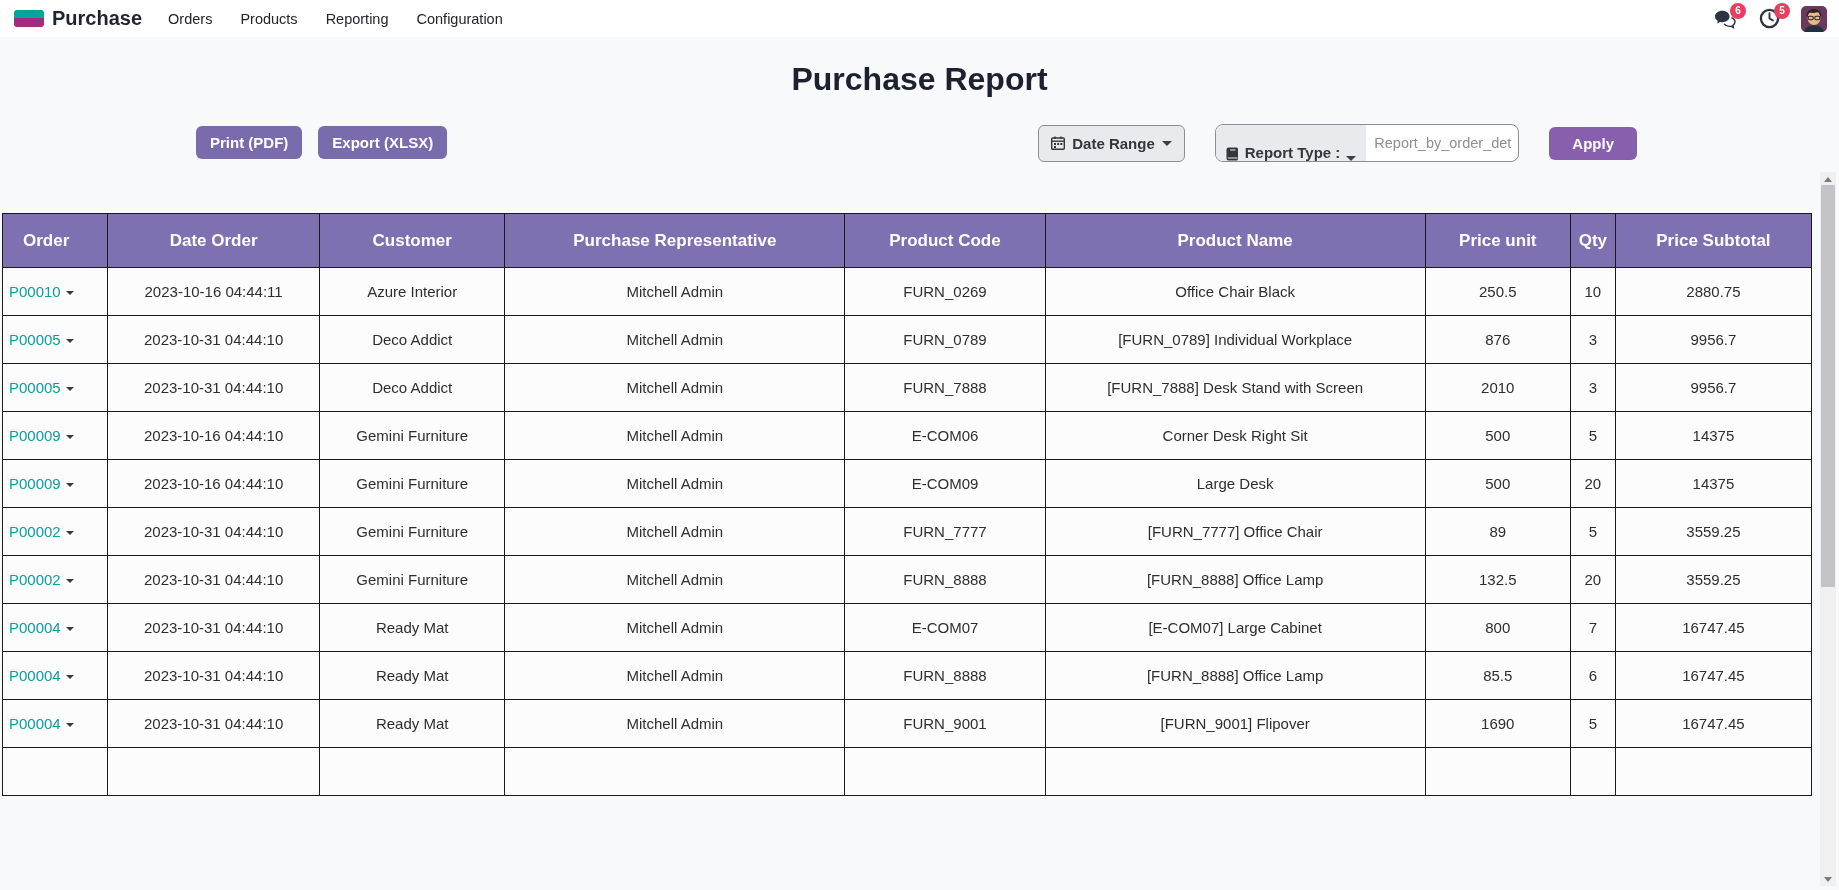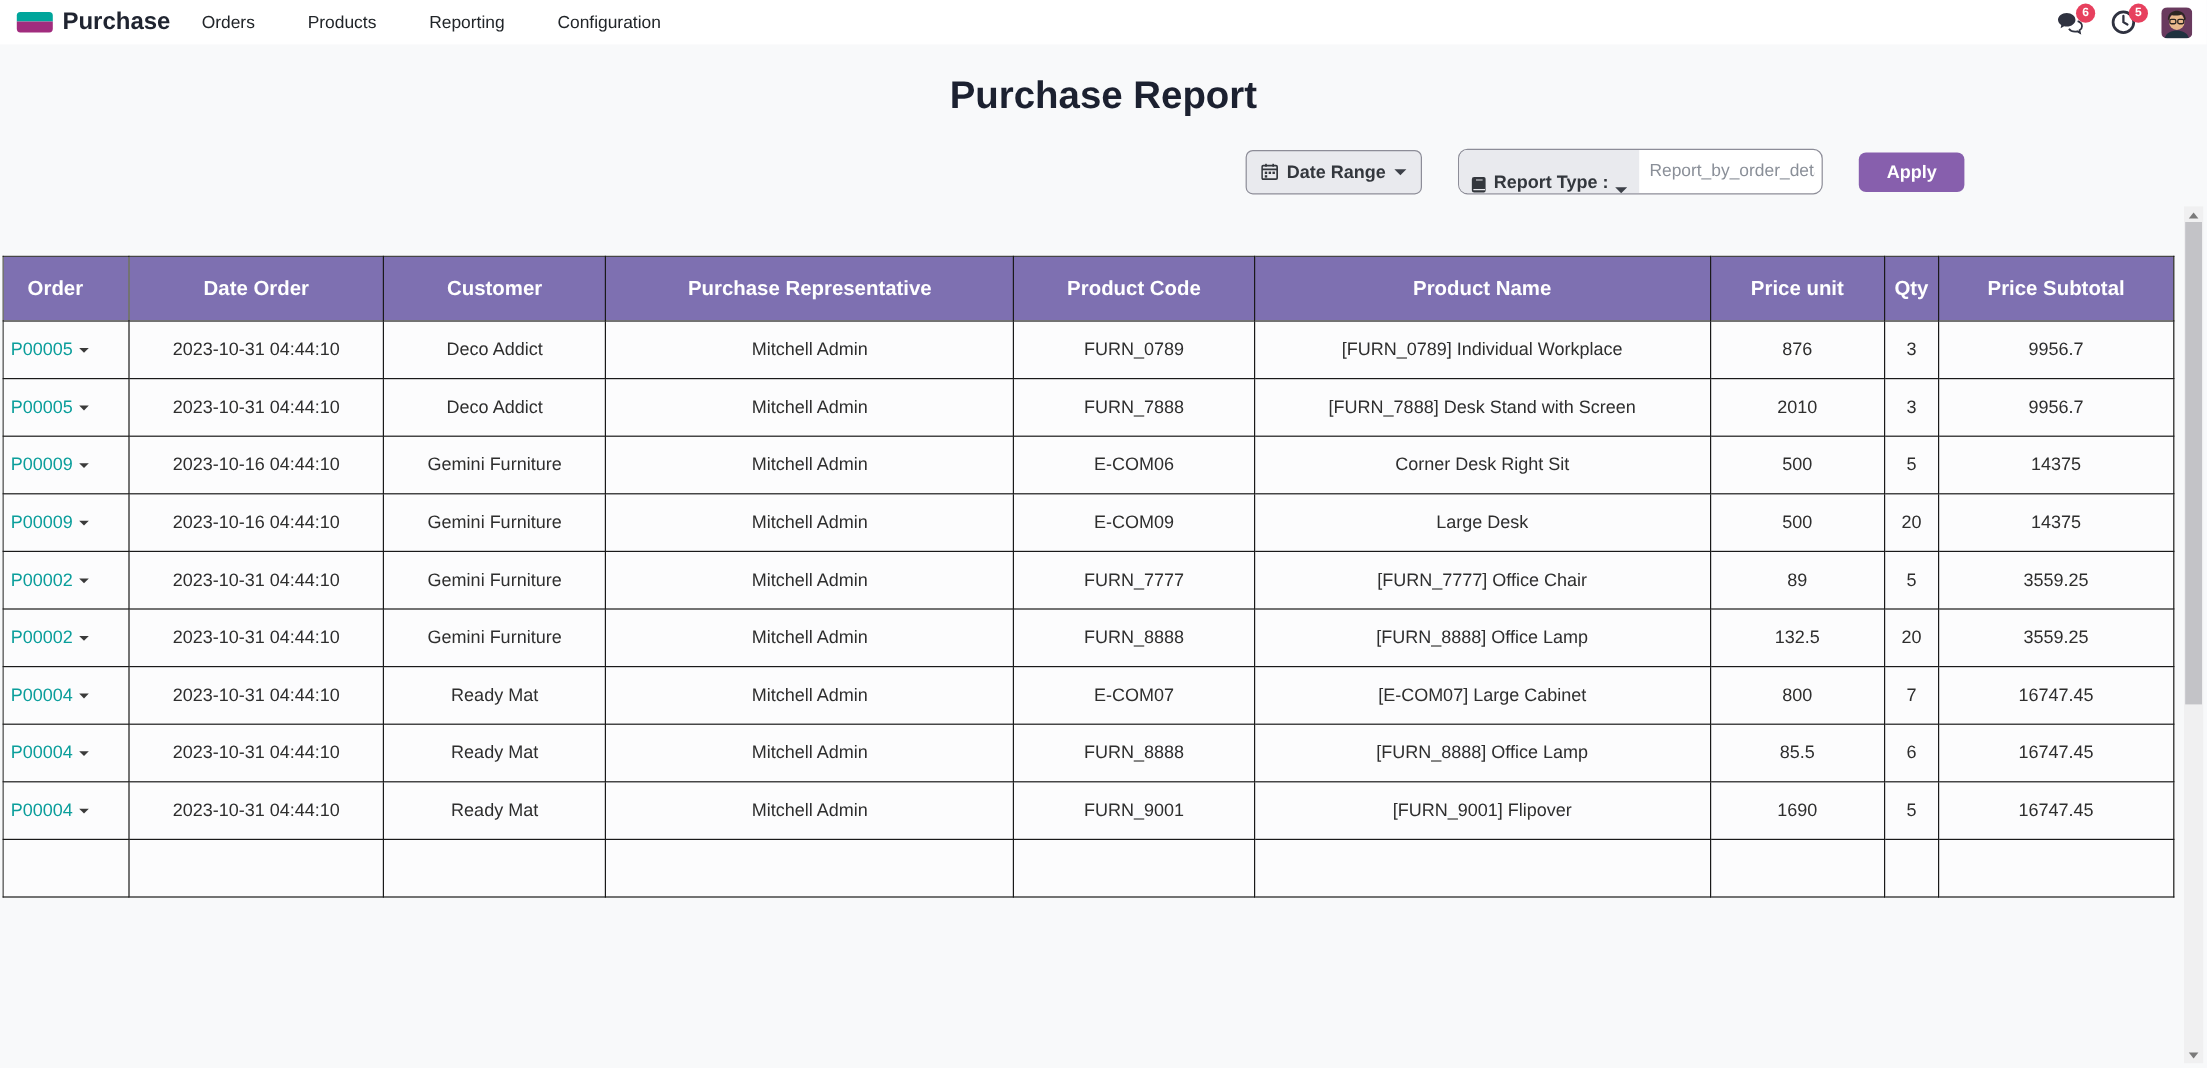--- a/index.html
+++ b/index.html
@@ -6,21 +6,21 @@
   html,body { width:1839px; height:890px; overflow:hidden; background:#f8f9fa;
     font-family:"Liberation Sans", sans-serif; }
 
   
   .navbar { position:relative; height:37px; background:#ffffff; display:flex; align-items:center; padding:0 14px; }
   .brand { display:flex; align-items:center; gap:8px; margin-right:26px; }
   .logo { width:30px; height:20px; display:flex; flex-direction:column; justify-content:center; gap:0; }
   .logo .bar-top { height:8px; background:#00a59b; border-radius:3px 3px 0 0; }
   .logo .bar-bottom { height:9px; background:#a12c7e; border-radius:0 0 3px 3px; }
   .brand-name { font-size:20px; font-weight:700; color:#1f2430; }
-  .nav-items { display:flex; align-items:center; gap:44px; }
+  .nav-items { display:flex; align-items:center; gap:28px; }
   .nav-item { font-size:14.5px; color:#212529; cursor:pointer; }
   .nav-right { position:absolute; right:12px; top:0; height:37px; display:flex; align-items:center; gap:20px; }
   .icon-wrap { position:relative; width:24px; height:24px; display:flex; align-items:center; justify-content:center; cursor:pointer; }
   .badge { position:absolute; top:-4px; right:-9px; min-width:16px; height:16px; padding:0 4px;
     background:#e7405e; color:#fff; font-size:10px; font-weight:700; border-radius:9px;
     display:flex; align-items:center; justify-content:center; }
   .avatar { width:26px; height:26px; border-radius:5px; overflow:hidden; cursor:pointer; }
 
   
   .page-title { margin-top:24px; text-align:center; font-size:32px; font-weight:700; color:#1c2130; }
@@ -110,20 +110,24 @@
         <rect x="13.8" y="10.2" width="5" height="3.6" rx="1.2" fill="none" stroke="#2b2622" stroke-width="1.1"></rect>
         <path d="M3 26 c1-5 6-6.5 10-6.5 s9 1.5 10 6.5 Z" fill="#20313f"></path>
       </svg>
     </div>
   </div>
 </div>
 
 <div class="page-title">Purchase Report</div>
 
 <div class="controls">
+  <div class="left-actions">
+    <button class="btn-purple">Print (PDF)</button>
+    <button class="btn-purple">Export (XLSX)</button>
+  </div>
   <div class="right-actions">
     <button class="btn-daterange">
       <svg width="14" height="14" viewBox="0 0 14 14">
         <rect x="0.7" y="2" width="12.6" height="11.3" rx="1" fill="none" stroke="#33373d" stroke-width="1.4"></rect>
         <line x1="0.7" y1="5.2" x2="13.3" y2="5.2" stroke="#33373d" stroke-width="1.4"></line>
         <line x1="4" y1="0.5" x2="4" y2="3" stroke="#33373d" stroke-width="1.4"></line>
         <line x1="10" y1="0.5" x2="10" y2="3" stroke="#33373d" stroke-width="1.4"></line>
         <rect x="3" y="7" width="2" height="2" fill="#33373d"></rect>
           <rect x="6.2" y="7" width="2" height="2" fill="#33373d"></rect>
         <rect x="9.4" y="7" width="2" height="2" fill="#33373d"></rect>
@@ -171,20 +175,31 @@
           <th>Purchase Representative</th>
           <th>Product Code</th>
           <th>Product Name</th>
           <th>Price unit</th>
           <th>Qty</th>
           <th>Price Subtotal</th>
         </tr>
       </thead>
     <tbody>
         <tr>
+          <td><a class="order-link">P00010</a><span class="link-caret"></span></td>
+          <td>2023-10-16 04:44:11</td>
+          <td>Azure Interior</td>
+          <td>Mitchell Admin</td>
+          <td>FURN_0269</td>
+          <td>Office Chair Black</td>
+          <td>250.5</td>
+          <td>10</td>
+          <td>2880.75</td>
+        </tr>
+        <tr>
           <td><a class="order-link">P00005</a><span class="link-caret"></span></td>
           <td>2023-10-31 04:44:10</td>
           <td>Deco Addict</td>
           <td>Mitchell Admin</td>
           <td>FURN_0789</td>
           <td>[FURN_0789] Individual Workplace</td>
           <td>876</td>
           <td>3</td>
           <td>9956.7</td>
         </tr>

